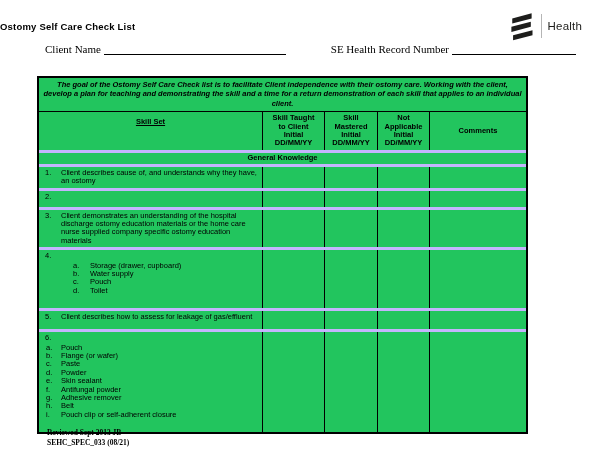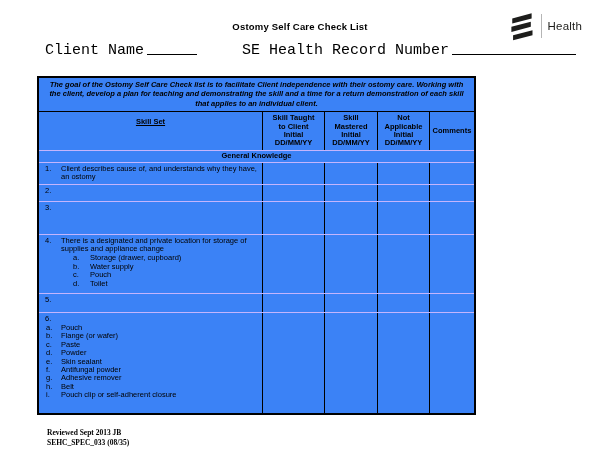--- a/index.html
+++ b/index.html
@@ -3,47 +3,47 @@
 <meta charset="utf-8">
 <style>
   html,body{margin:0;padding:0;}
   body{
     width:600px;height:466px;position:relative;background:#ffffff;
     font-family:"Liberation Sans", sans-serif;color:#000;overflow:hidden;
     -webkit-font-smoothing:antialiased;
   }
   
   .doc-title{
-    position:absolute;top:21px;left:0;width:100%;text-align:center;
+    position:absolute;top:21px;left:0;width:100%;text-align:left;
     font-size:9.5px;font-weight:bold;letter-spacing:.2px;
   }
   .logo{
     position:absolute;top:11px;right:18px;display:flex;align-items:center;gap:6px;
   }
   .logo svg{display:block;}
   .logo .divider{width:1px;height:24px;background:#b5b5b5;}
   .logo .brand{font-size:11.5px;color:#1d1d1b;letter-spacing:.2px;}
   .client-line{
     position:absolute;top:42px;left:45px;right:24px;
-    display:flex;align-items:flex-start;
-    font-family:Liberation Mono, monospace;font-size:15px;
+    display:flex;align-items:flex-end;
+    font-family:Liberation Serif, serif;font-size:11px;
   }
   .client-line .lbl{white-space:nowrap;padding-right:3px;}
   .client-line .lbl2{white-space:nowrap;padding:0 3px 0 5px;margin-left:40px;}
   .fill-line{border-bottom:1px solid #000;height:12px;}
   .fill-line.grow{flex:1;}
   .fill-line.fixed{width:124px;}
   
   .form-table{
-    position:absolute;left:37px;top:76px;width:439px;
-    border:2px solid #000;box-sizing:border-box;background:#3b82f6;
+    position:absolute;left:37px;top:76px;width:491px;
+    border:2px solid #000;box-sizing:border-box;background:#22c55e;
     font-size:7.5px;line-height:1.12;
   }
   .trow{display:grid;grid-template-columns:223px 62px 53px 52px 1fr;}
-  .trow + .trow, .section-row, .trow.first-data{border-top:1px solid #c4b5fd;}
+  .trow + .trow, .section-row, .trow.first-data{border-top:3px solid #c4b5fd;}
   .intro-row{
     padding:2px 4px 3px 4px;text-align:center;
     font-style:italic;font-weight:bold;font-size:7.5px;line-height:1.25;
   }
   .header-row{border-top:1px solid #000;min-height:37px;}
   .cell{box-sizing:border-box;min-width:0;}
   .trow .cell + .cell{border-left:1px solid #000;}
   .hcell{
     display:flex;justify-content:center;font-weight:bold;text-align:center;
     white-space:pre-line;padding:2px 1px;align-items:flex-start;
@@ -144,32 +144,32 @@
         </div>
         <div class="cell blank-cell"></div>
         <div class="cell blank-cell"></div>
         <div class="cell blank-cell"></div>
         <div class="cell blank-cell"></div>
       </div>
       <div class="trow r3">
         <div class="cell skill-cell">
           <div class="row-main">
             <span class="num">3.</span>
+            <span class="txt">Client demonstrates an understanding of the hospital discharge ostomy education materials or the home care nurse supplied company specific ostomy education materials</span>
           </div>
         </div>
         <div class="cell blank-cell"></div>
         <div class="cell blank-cell"></div>
         <div class="cell blank-cell"></div>
         <div class="cell blank-cell"></div>
       </div>
       <div class="trow r4">
         <div class="cell skill-cell">
           <div class="row-main">
             <span class="num">4.</span>
-            <span class="txt">There is a designated and private location for storage of supplies and appliance change</span>
           </div>
           <div class="subs inner">
             <div class="sub">
               <span class="letter">a.</span>
               <span class="stxt">Storage (drawer, cupboard)</span>
             </div>
             <div class="sub">
               <span class="letter">b.</span>
               <span class="stxt">Water supply</span>
             </div>
@@ -185,20 +185,21 @@
         </div>
         <div class="cell blank-cell"></div>
         <div class="cell blank-cell"></div>
         <div class="cell blank-cell"></div>
         <div class="cell blank-cell"></div>
       </div>
       <div class="trow r5">
         <div class="cell skill-cell">
           <div class="row-main">
             <span class="num">5.</span>
+            <span class="txt">Client describes how to assess for leakage of gas/effluent</span>
           </div>
         </div>
         <div class="cell blank-cell"></div>
         <div class="cell blank-cell"></div>
         <div class="cell blank-cell"></div>
         <div class="cell blank-cell"></div>
       </div>
       <div class="trow r6">
         <div class="cell skill-cell">
           <div class="row-main">
@@ -246,14 +247,14 @@
         <div class="cell blank-cell"></div>
         <div class="cell blank-cell"></div>
         <div class="cell blank-cell"></div>
         <div class="cell blank-cell"></div>
       </div>
     </div>
 </div>
 
 <div class="doc-footer">
   <div>Reviewed Sept 2013 JB</div>
-  <div>SEHC_SPEC_033 (08/35)</div>
+  <div>SEHC_SPEC_033 (08/21)</div>
 </div>
 
 </body></html>

